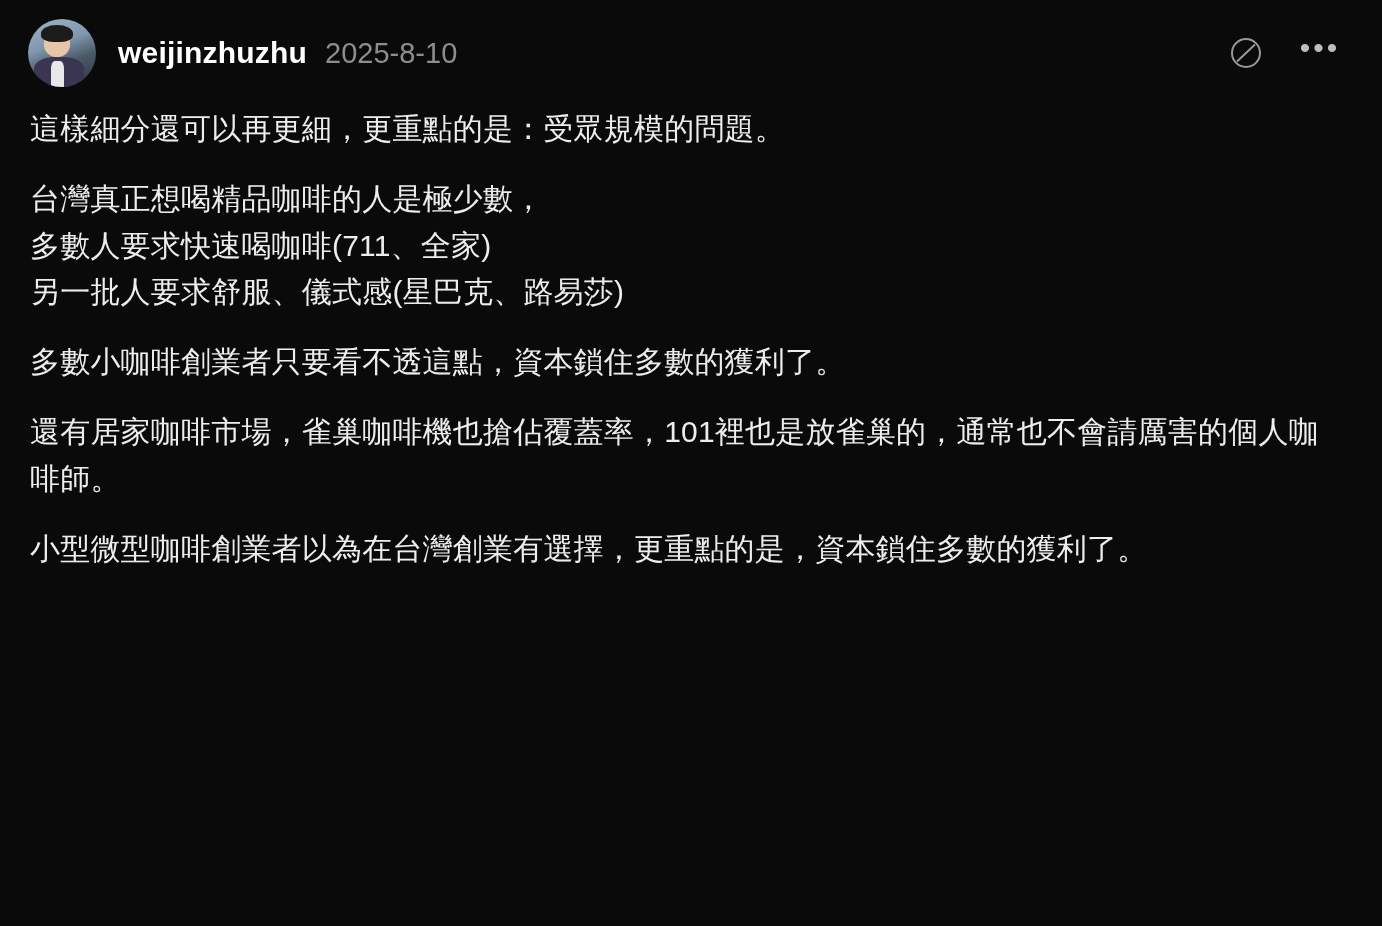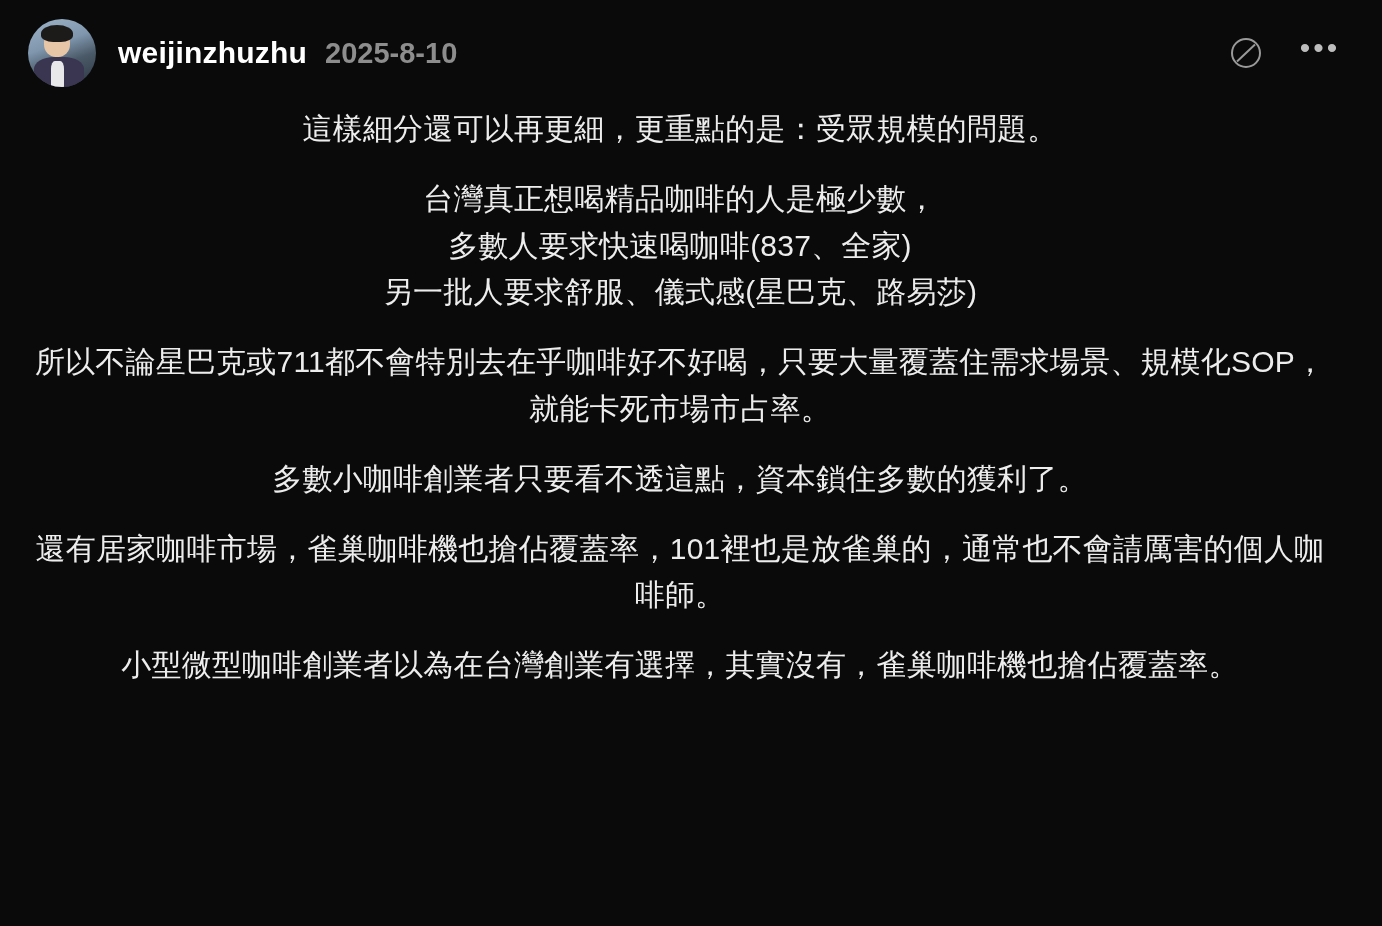--- a/index.html
+++ b/index.html
@@ -89,21 +89,20 @@
     font-weight: bold;
     color: #ffffff;
     letter-spacing: 0.2px;
     white-space: nowrap;
   }
   .post-date {
     font-size: 29px;
     color: #8d8d8d;
     margin-left: 18px;
     white-space: nowrap;
-    font-weight: bold;
   }
 
   .header-actions {
     display: flex;
     align-items: center;
     gap: 34px;
     margin-right: 14px;
     flex: 0 0 auto;
   }
   .icon-btn {
@@ -120,21 +119,20 @@
     letter-spacing: 3px;
     font-size: 30px;
     color: #bdbdbd;
     line-height: 1;
     padding-bottom: 10px;
   }
 
   
   .post-body {
     padding: 0 2px;
-    text-align: center;
   }
   .para {
     font-size: 30px;
     line-height: 1.56;
     color: #ededed;
     margin: 0 0 23px 0;
     letter-spacing: 0.2px;
     white-space: pre-line;
     max-width: 1300px;
   }
@@ -167,21 +165,20 @@
         </svg>
       </div>
       <div class="icon-btn more-icon">•••</div>
     </div>
 
   </div>
 
   <div class="post-body">
     <p class="para">這樣細分還可以再更細，更重點的是：受眾規模的問題。</p>
     <p class="para">台灣真正想喝精品咖啡的人是極少數，
-多數人要求快速喝咖啡(837、全家)
+多數人要求快速喝咖啡(711、全家)
 另一批人要求舒服、儀式感(星巴克、路易莎)</p>
-    <p class="para">所以不論星巴克或711都不會特別去在乎咖啡好不好喝，只要大量覆蓋住需求場景、規模化SOP，就能卡死市場市占率。</p>
     <p class="para">多數小咖啡創業者只要看不透這點，資本鎖住多數的獲利了。</p>
     <p class="para">還有居家咖啡市場，雀巢咖啡機也搶佔覆蓋率，101裡也是放雀巢的，通常也不會請厲害的個人咖啡師。</p>
-    <p class="para">小型微型咖啡創業者以為在台灣創業有選擇，其實沒有，雀巢咖啡機也搶佔覆蓋率。</p>
+    <p class="para">小型微型咖啡創業者以為在台灣創業有選擇，更重點的是，資本鎖住多數的獲利了。</p>
   </div>
 
 </div>
 
 </body></html>

